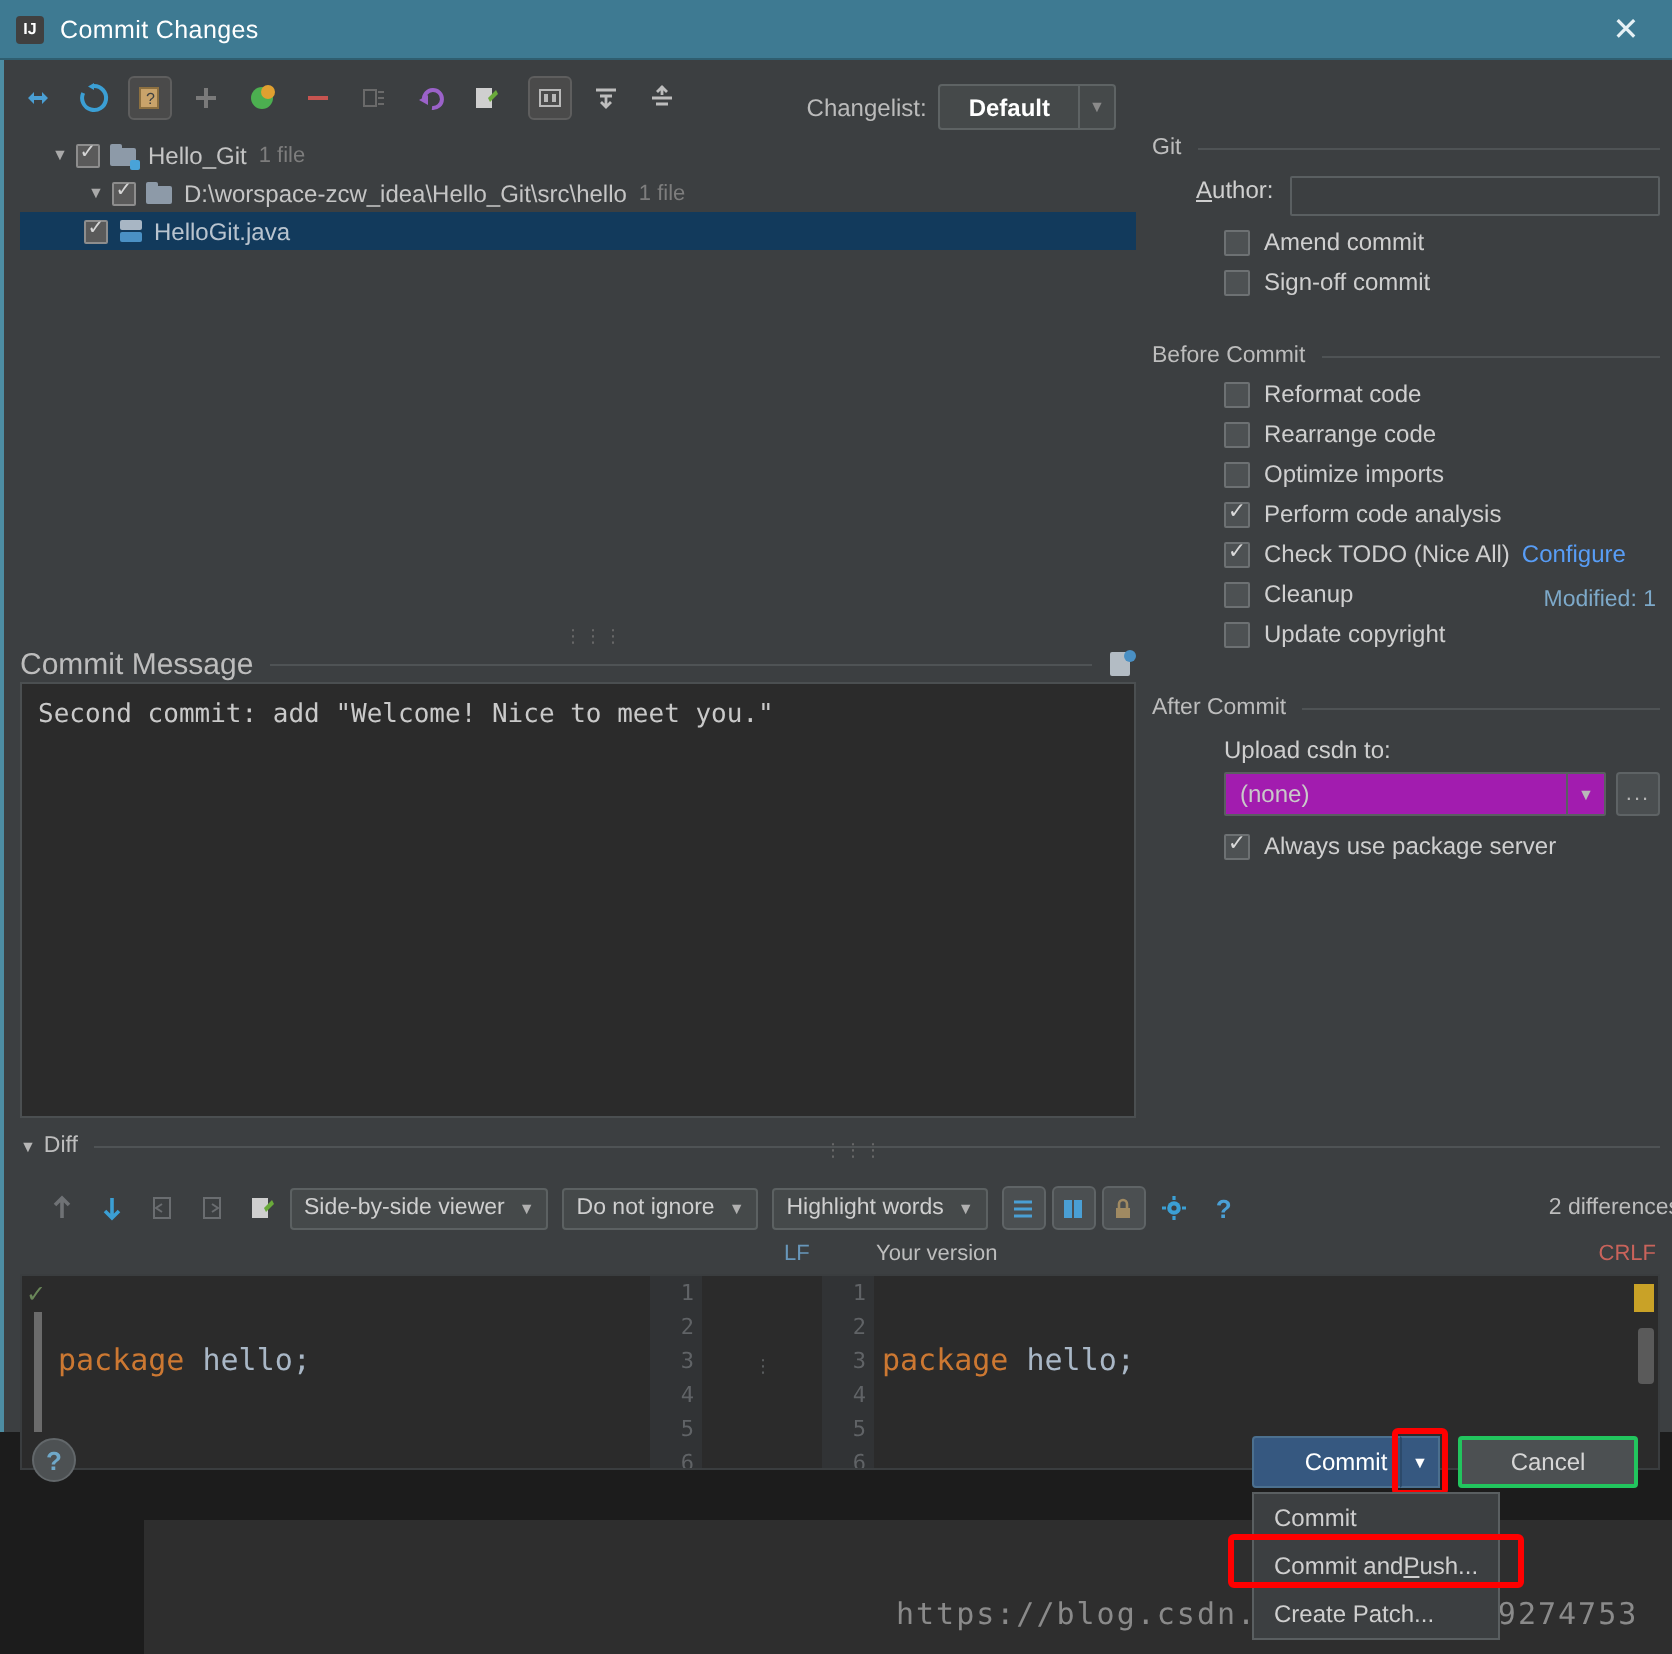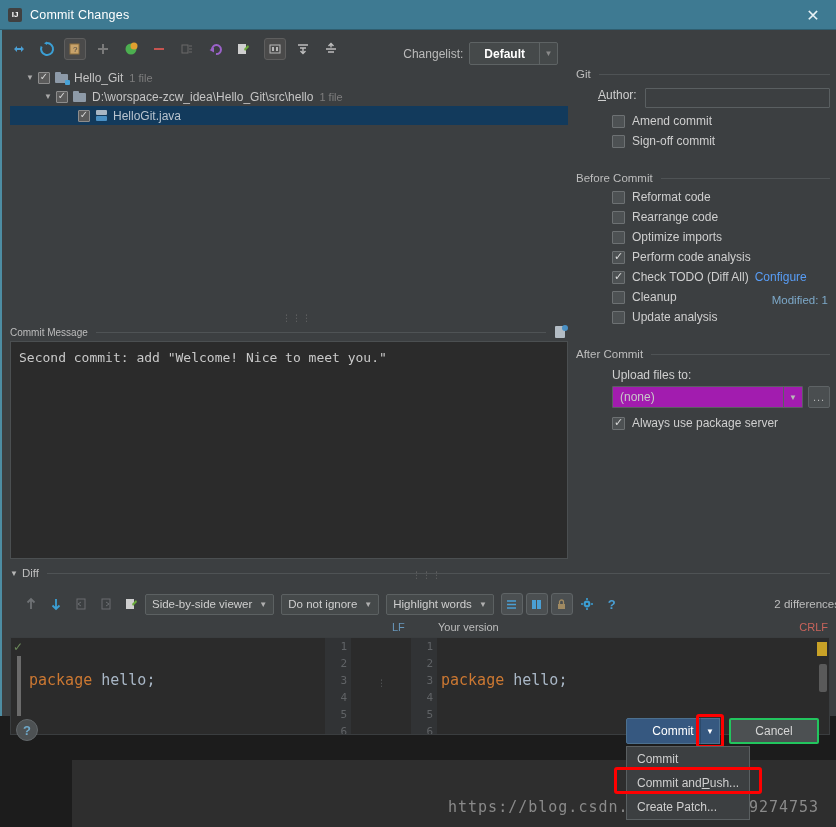--- a/index.html
+++ b/index.html
@@ -71,21 +71,21 @@
   
   .filetree {
     position:absolute; left:8px; top:38px; width:558px; height:245px;
     background:#3c3f41; overflow:hidden;
   }
   .tree-row {
     display:flex; align-items:center; height:19px; font-size:12px;
     color:#bbbbbb; padding-left:14px; cursor:pointer;
   }
   .tree-row.lvl2 { padding-left:32px; }
-  .tree-row.lvl3 { padding-left:68px; }
+  .tree-row.lvl3 { padding-left:32px; }
   .tree-row.selected { background:#123a5c; }
   .twisty {
     width:12px; height:12px; display:flex; align-items:center; justify-content:center;
     color:#a9a9a9; font-size:8px; margin-right:2px;
   }
   .ck {
     width:12px; height:12px; border:1px solid #8d8d8d; background:#5a5a5a;
     margin-right:5px; display:flex; align-items:center; justify-content:center;
     flex:0 0 auto; border-radius:1px;
   }
@@ -123,21 +123,21 @@
   .grip {
     position:absolute; left:280px; top:283px; width:18px; height:5px;
     color:#6a6a6a; font-size:9px; letter-spacing:1px;
   }
 
   
   .cm-header {
     position:absolute; left:8px; top:295px; width:558px; height:14px;
     display:flex; align-items:center;
   }
-  .cm-header .lbl { color:#bdbdbd; font-size:10px; white-space:nowrap; }
+  .cm-header .lbl { color:#bdbdbd; font-size:15px; white-space:nowrap; }
   .cm-header .rule { flex:1; height:1px; background:#4f5355; margin:0 8px; }
   .cm-header .hist-ico { width:14px; height:14px; position:relative; cursor:pointer; }
   .cm-header .hist-ico .pg { position:absolute; left:1px; top:1px; width:10px; height:12px; background:#b3bcc4; border-radius:1px;}
   .cm-header .hist-ico .dot { position:absolute; right:0; top:0; width:6px; height:6px; background:#4a90c4; border-radius:50%;}
   .cm-box {
     position:absolute; left:8px; top:311px; width:558px; height:218px;
     background:#2b2b2b; border:1px solid #4b4f51;
     padding:6px 8px; overflow:hidden;
   }
   .cm-text {
@@ -491,37 +491,37 @@
       <div class="cbrow">
         <span class="box"></span>
         <span class="txt">Optimize imports</span>
       </div>
       <div class="cbrow">
         <span class="box on"></span>
         <span class="txt">Perform code analysis</span>
       </div>
       <div class="cbrow">
         <span class="box on"></span>
-        <span class="txt">Check TODO (Diff All)</span>
+        <span class="txt">Check TODO (Nice All)</span>
         <span class="cfg-link">Configure</span>
       </div>
       <div class="cbrow">
         <span class="box"></span>
         <span class="txt">Cleanup</span>
       </div>
       <div class="cbrow">
         <span class="box"></span>
-        <span class="txt">Update analysis</span>
+        <span class="txt">Update copyright</span>
       </div>
 
       <div class="grp-head" style="margin-top:24px;">
         <span class="t">After Commit</span>
         <span class="rule"></span>
       </div>
-      <div class="upload-lbl">Upload files to:</div>
+      <div class="upload-lbl">Upload csdn to:</div>
       <div class="upload-row">
         <div class="upload-combo">
           <div class="v">(none)</div>
           <div class="ar">▼</div>
         </div>
         <div class="ellipsis-btn">...</div>
       </div>
       <div class="cbrow" style="margin-top:8px;">
         <span class="box on"></span>
         <span class="txt">Always use package server</span>

